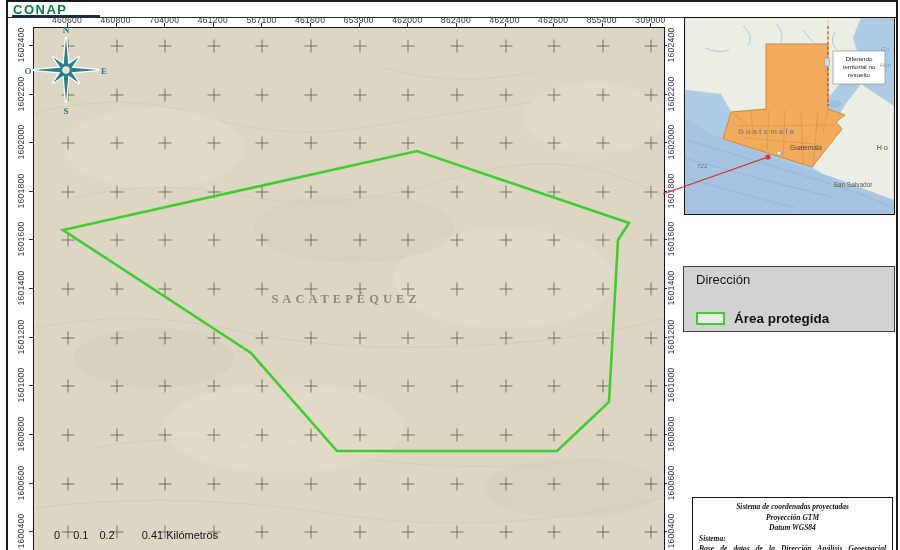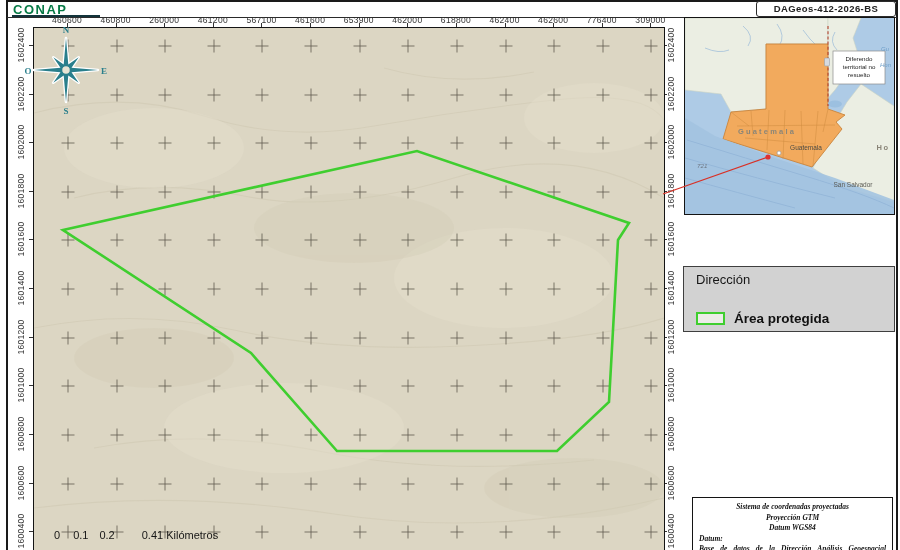--- a/index.html
+++ b/index.html
@@ -64,46 +64,45 @@
 
 <div class="page">
 
   <div class="pborder" style="left:6px;top:0;width:1.5px;height:550px;"></div>
   <div class="pborder" style="left:896px;top:0;width:1.5px;height:550px;"></div>
   <div class="pborder" style="left:6px;top:0;width:891px;height:1.5px;"></div>
 
   <div class="logo">CONAP</div>
   <div class="logo-underline"></div>
   <div class="header-line"></div>
-  <div class="docid">DAGeos-412-2026-BS</div>
 
   <div id="axis-layer">
       <div class="xlab" style="left: 67px;">460600</div>
       <div class="tickmark" style="left: 67px; top: 23px; width: 1px; height: 4px;"></div>
       <div class="xlab" style="left: 115.62px;">460800</div>
       <div class="tickmark" style="left: 115.62px; top: 23px; width: 1px; height: 4px;"></div>
-      <div class="xlab" style="left: 164.24px;">260000</div>
+      <div class="xlab" style="left: 164.24px;">704000</div>
       <div class="tickmark" style="left: 164.24px; top: 23px; width: 1px; height: 4px;"></div>
       <div class="xlab" style="left: 212.86px;">461200</div>
       <div class="tickmark" style="left: 212.86px; top: 23px; width: 1px; height: 4px;"></div>
       <div class="xlab" style="left: 261.48px;">567100</div>
       <div class="tickmark" style="left: 261.48px; top: 23px; width: 1px; height: 4px;"></div>
       <div class="xlab" style="left: 310.1px;">461600</div>
       <div class="tickmark" style="left: 310.1px; top: 23px; width: 1px; height: 4px;"></div>
       <div class="xlab" style="left: 358.72px;">653900</div>
       <div class="tickmark" style="left: 358.72px; top: 23px; width: 1px; height: 4px;"></div>
       <div class="xlab" style="left: 407.34px;">462000</div>
       <div class="tickmark" style="left: 407.34px; top: 23px; width: 1px; height: 4px;"></div>
-      <div class="xlab" style="left: 455.96px;">618800</div>
+      <div class="xlab" style="left: 455.96px;">862400</div>
       <div class="tickmark" style="left: 455.96px; top: 23px; width: 1px; height: 4px;"></div>
       <div class="xlab" style="left: 504.58px;">462400</div>
       <div class="tickmark" style="left: 504.58px; top: 23px; width: 1px; height: 4px;"></div>
       <div class="xlab" style="left: 553.2px;">462600</div>
       <div class="tickmark" style="left: 553.2px; top: 23px; width: 1px; height: 4px;"></div>
-      <div class="xlab" style="left: 601.82px;">776400</div>
+      <div class="xlab" style="left: 601.82px;">855400</div>
       <div class="tickmark" style="left: 601.82px; top: 23px; width: 1px; height: 4px;"></div>
       <div class="xlab" style="left: 650.44px;">309000</div>
       <div class="tickmark" style="left: 650.44px; top: 23px; width: 1px; height: 4px;"></div>
       <div class="ylab" style="left: 21px; top: 45px;">1602400</div>
       <div class="ylab" style="left: 671px; top: 45px;">1602400</div>
       <div class="tickmark" style="left: 29px; top: 45px; width: 4px; height: 1px;"></div>
       <div class="tickmark" style="left: 663px; top: 45px; width: 4px; height: 1px;"></div>
       <div class="ylab" style="left: 21px; top: 93.62px;">1602200</div>
       <div class="ylab" style="left: 671px; top: 93.62px;">1602200</div>
       <div class="tickmark" style="left: 29px; top: 93.62px; width: 4px; height: 1px;"></div>
@@ -306,20 +305,21 @@
         <div class="cross" style="left: 617.44px; top: 115.24px;"></div>
         <div class="cross" style="left: 617.44px; top: 163.86px;"></div>
         <div class="cross" style="left: 617.44px; top: 212.48px;"></div>
         <div class="cross" style="left: 617.44px; top: 261.1px;"></div>
         <div class="cross" style="left: 617.44px; top: 309.72px;"></div>
         <div class="cross" style="left: 617.44px; top: 358.34px;"></div>
         <div class="cross" style="left: 617.44px; top: 406.96px;"></div>
         <div class="cross" style="left: 617.44px; top: 455.58px;"></div>
         <div class="cross" style="left: 617.44px; top: 504.2px;"></div>
       </div>
+    <div class="area-label">SACATEPÉQUEZ</div>
     <svg class="map-svg" width="630" height="523">
       <polygon id="protected-poly" points="29,202 383,123 595,195 584,212 575,374 523,423 303,423 217,325" fill="none" stroke-width="2.6" stroke-linejoin="miter" stroke="#3FCE2F"></polygon>
     </svg>
     <div class="scalebar">
       <span>0</span>
       <span>0.1</span>
       <span>0.2</span>
       <span>0.41 Kilómetros</span>
     </div>
   </div>
@@ -386,21 +386,21 @@
     <div class="legend-row r1">
       <div class="swatch swatch-protected"></div>
       <div class="lab">Área protegida</div>
     </div>
   </div>
 
   <div class="infobox">
     <div class="c">Sistema de coordenadas proyectadas</div>
     <div class="c">Proyección GTM</div>
     <div class="c">Datum WGS84</div>
-    <div>Datum:</div>
+    <div>Sistema:</div>
     <div class="just">Base de datos de la Dirección Análisis Geoespacial</div>
   </div>
 
   <svg class="overlay" width="900" height="550">
     <line x1="663" y1="194" x2="768" y2="157" stroke="#D93025" stroke-width="1.3"></line>
     <circle cx="768" cy="157" r="2.6" fill="#E03131"></circle>
   </svg>
 
 </div>
 

